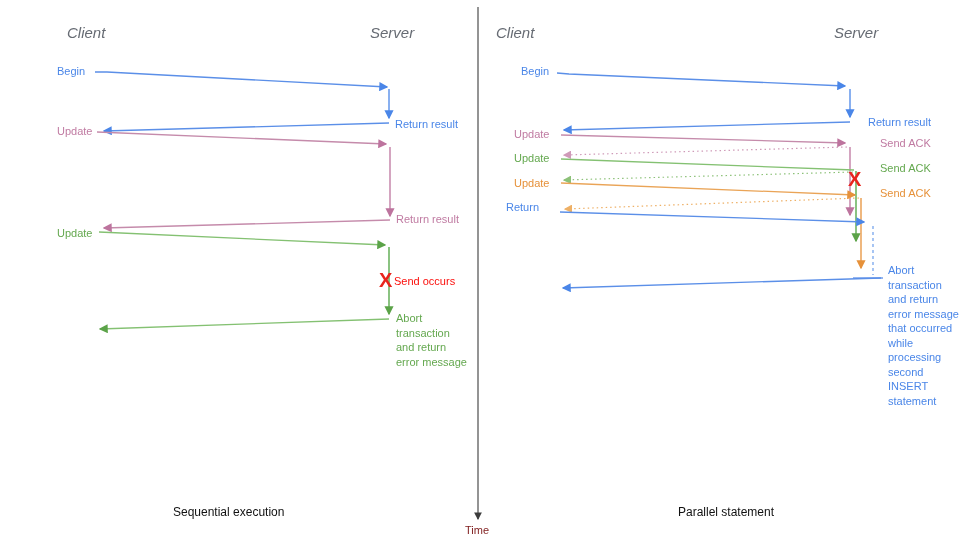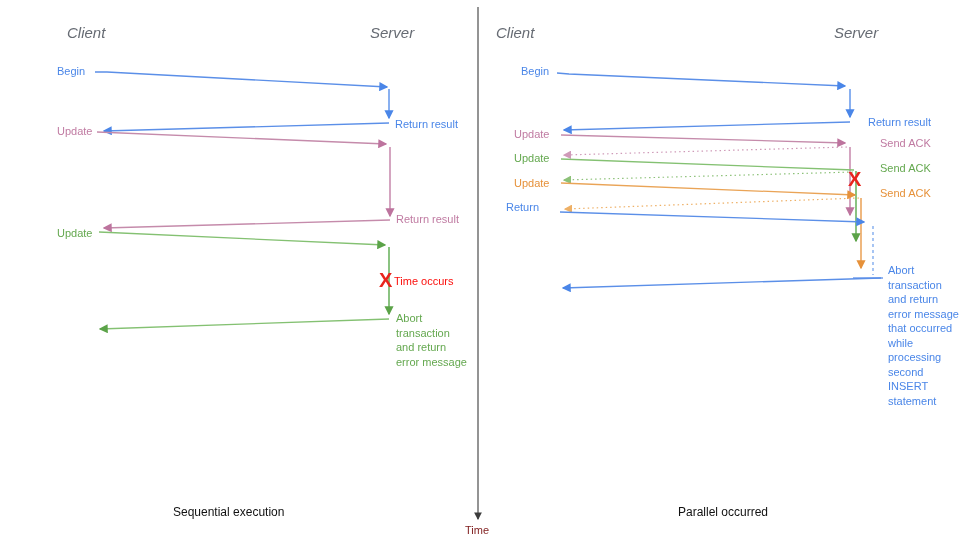--- a/index.html
+++ b/index.html
@@ -89,21 +89,21 @@
   </svg>
 
   <div class="lbl hdr" style="left:52px;top:25px;">Client</div>
   <div class="lbl hdr" style="left:355px;top:25px;">Server</div>
   <div class="lbl blue" style="left:42px;top:64px;">Begin</div>
   <div class="lbl blue" style="left:380px;top:117px;">Return result</div>
   <div class="lbl pink" style="left:42px;top:124px;">Update</div>
   <div class="lbl pink" style="left:381px;top:212px;">Return result</div>
   <div class="lbl green" style="left:42px;top:226px;">Update</div>
   <div class="xmark" style="left:364px;top:271px;">X</div>
-  <div class="lbl red" style="left:379px;top:274px;">Time occurs</div>
+  <div class="lbl red" style="left:379px;top:274px;">Send occurs</div>
   <div class="lbl green multiline" style="left:381px;top:311px;">Abort
 transaction
 and return
 error message</div>
   <div class="lbl cap" style="left:158px;top:505px;">Sequential execution</div>
 
   <div class="lbl dark" style="left:450px;top:523px;">Time</div>
 
   <div class="lbl hdr" style="left:481px;top:25px;">Client</div>
   <div class="lbl hdr" style="left:819px;top:25px;">Server</div>
@@ -120,15 +120,15 @@
   <div class="lbl blue multiline" style="left:873px;top:263px;">Abort
 transaction
 and return
 error message
 that occurred
 while
 processing
 second
 INSERT
 statement</div>
-  <div class="lbl cap" style="left:663px;top:505px;">Parallel occurred</div>
+  <div class="lbl cap" style="left:663px;top:505px;">Parallel statement</div>
 
 </div>
 
 </body></html>

